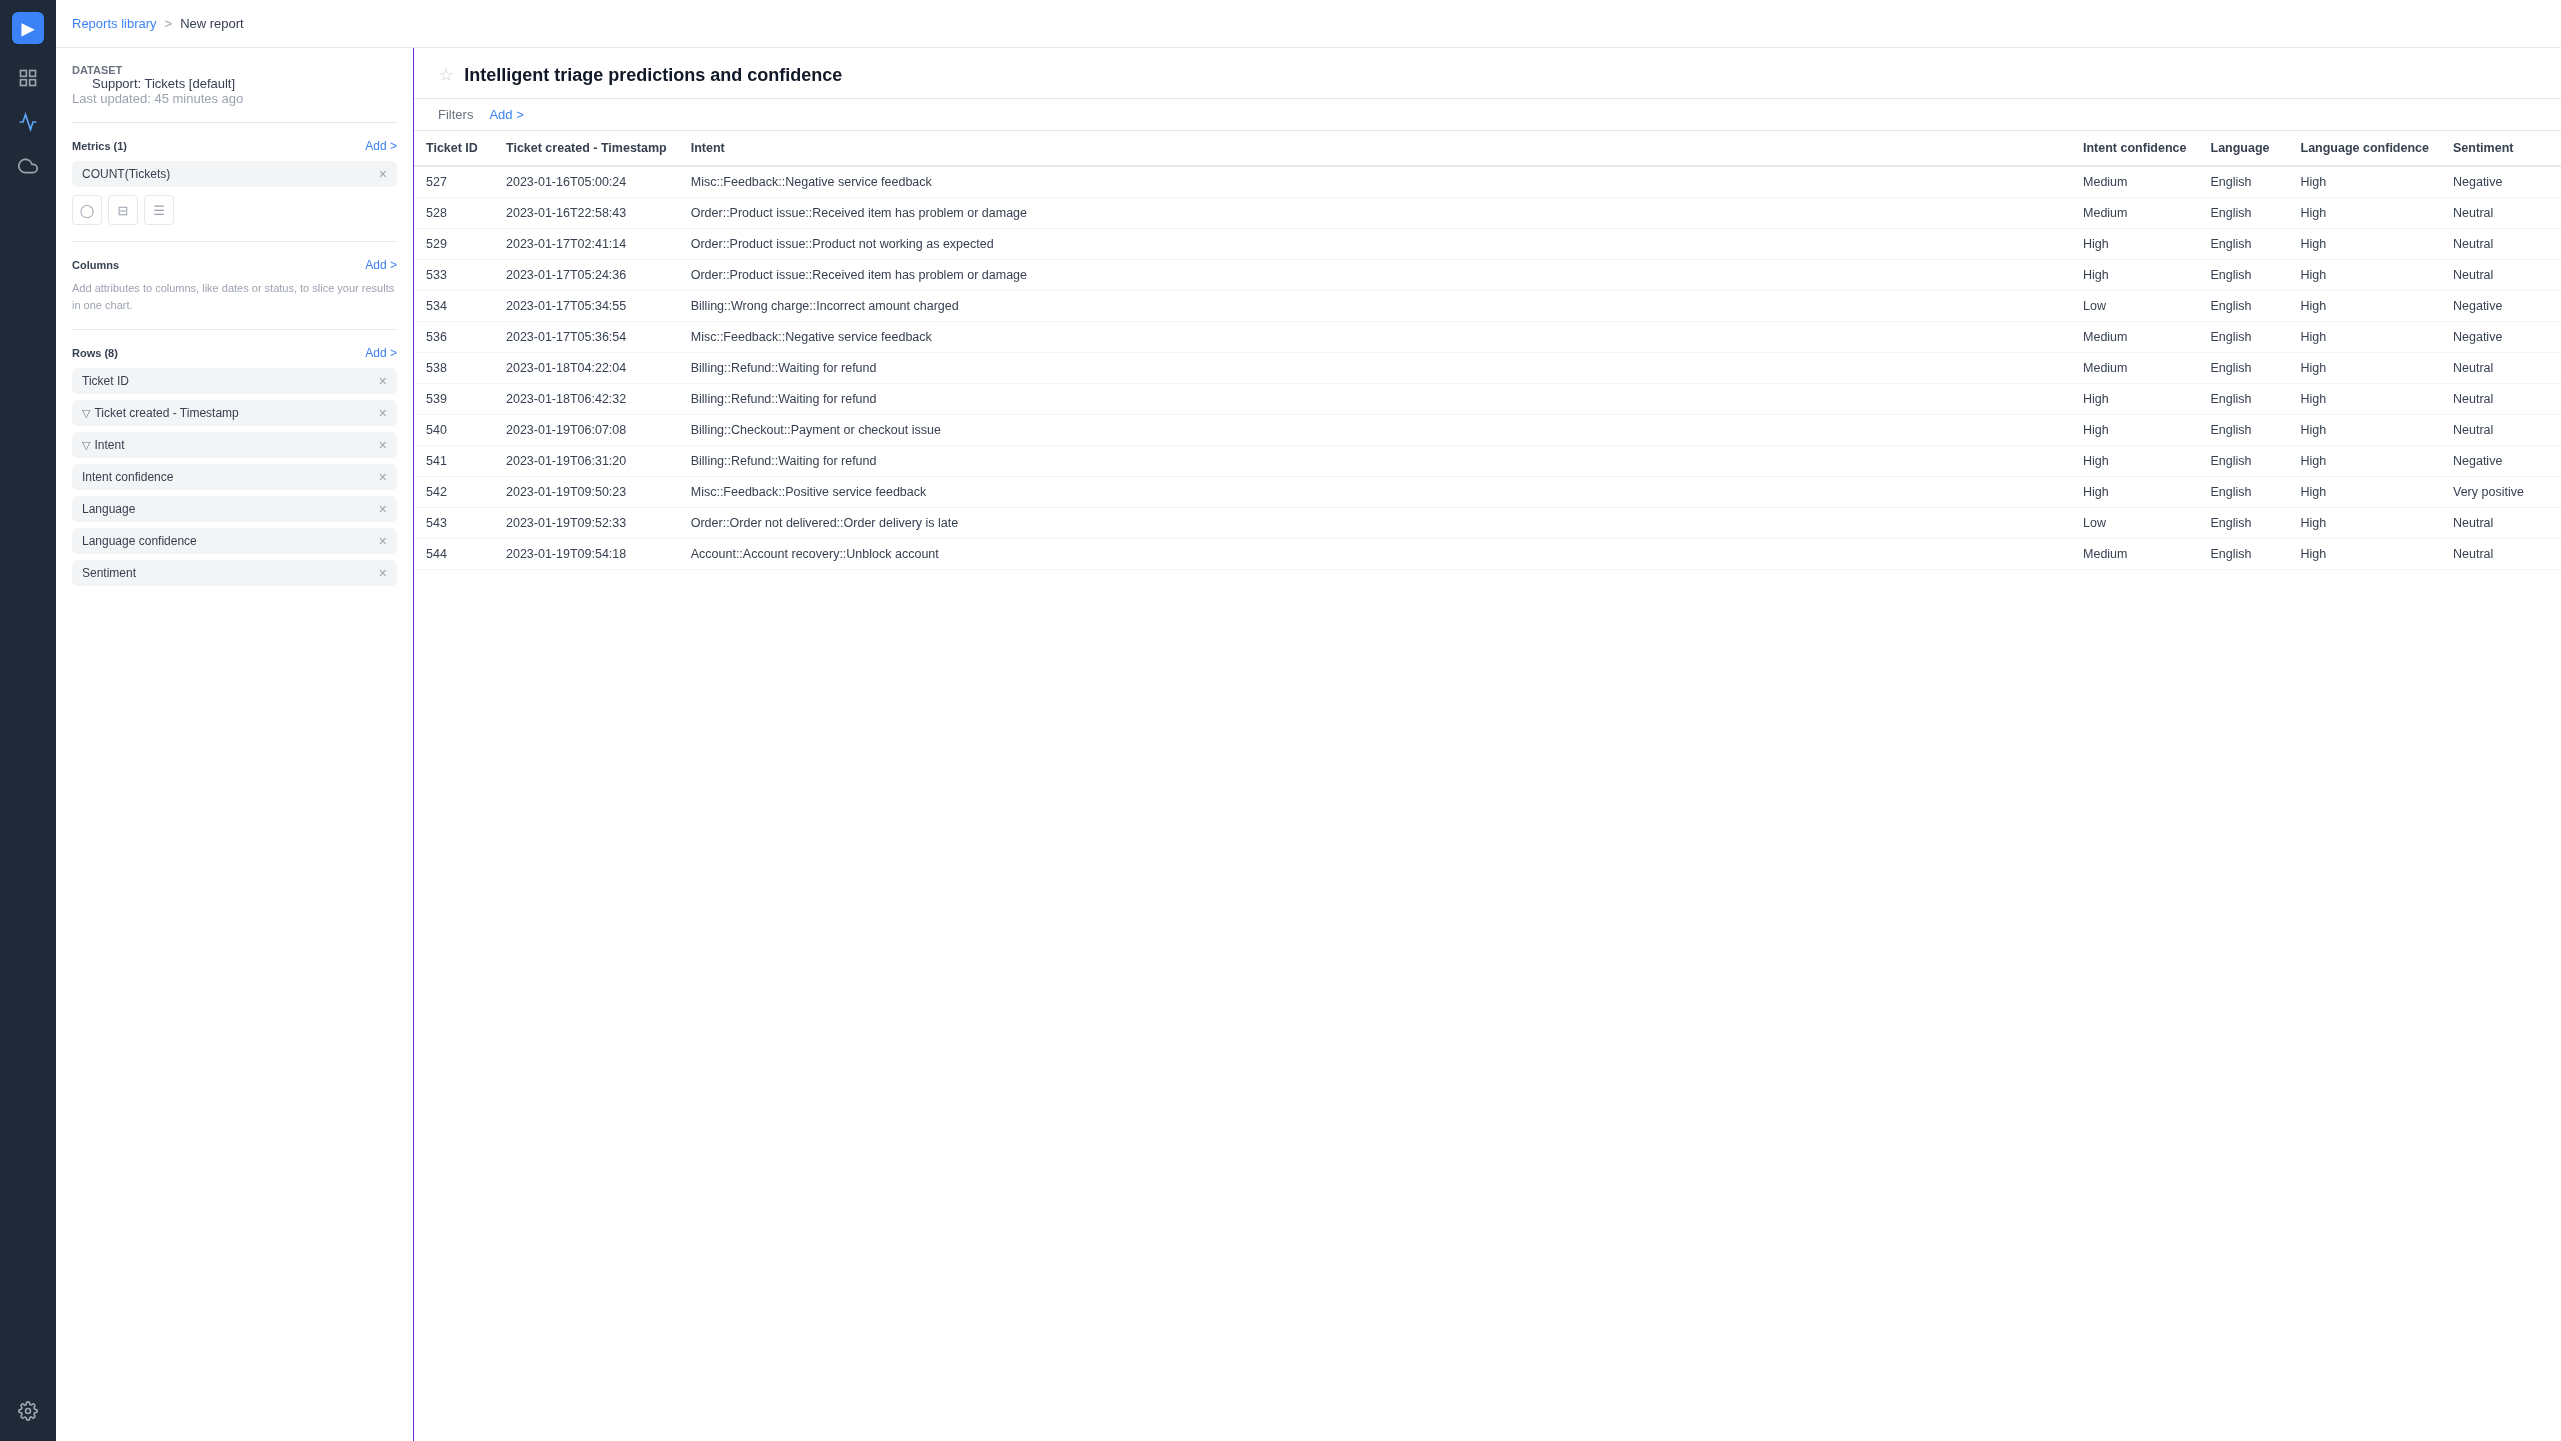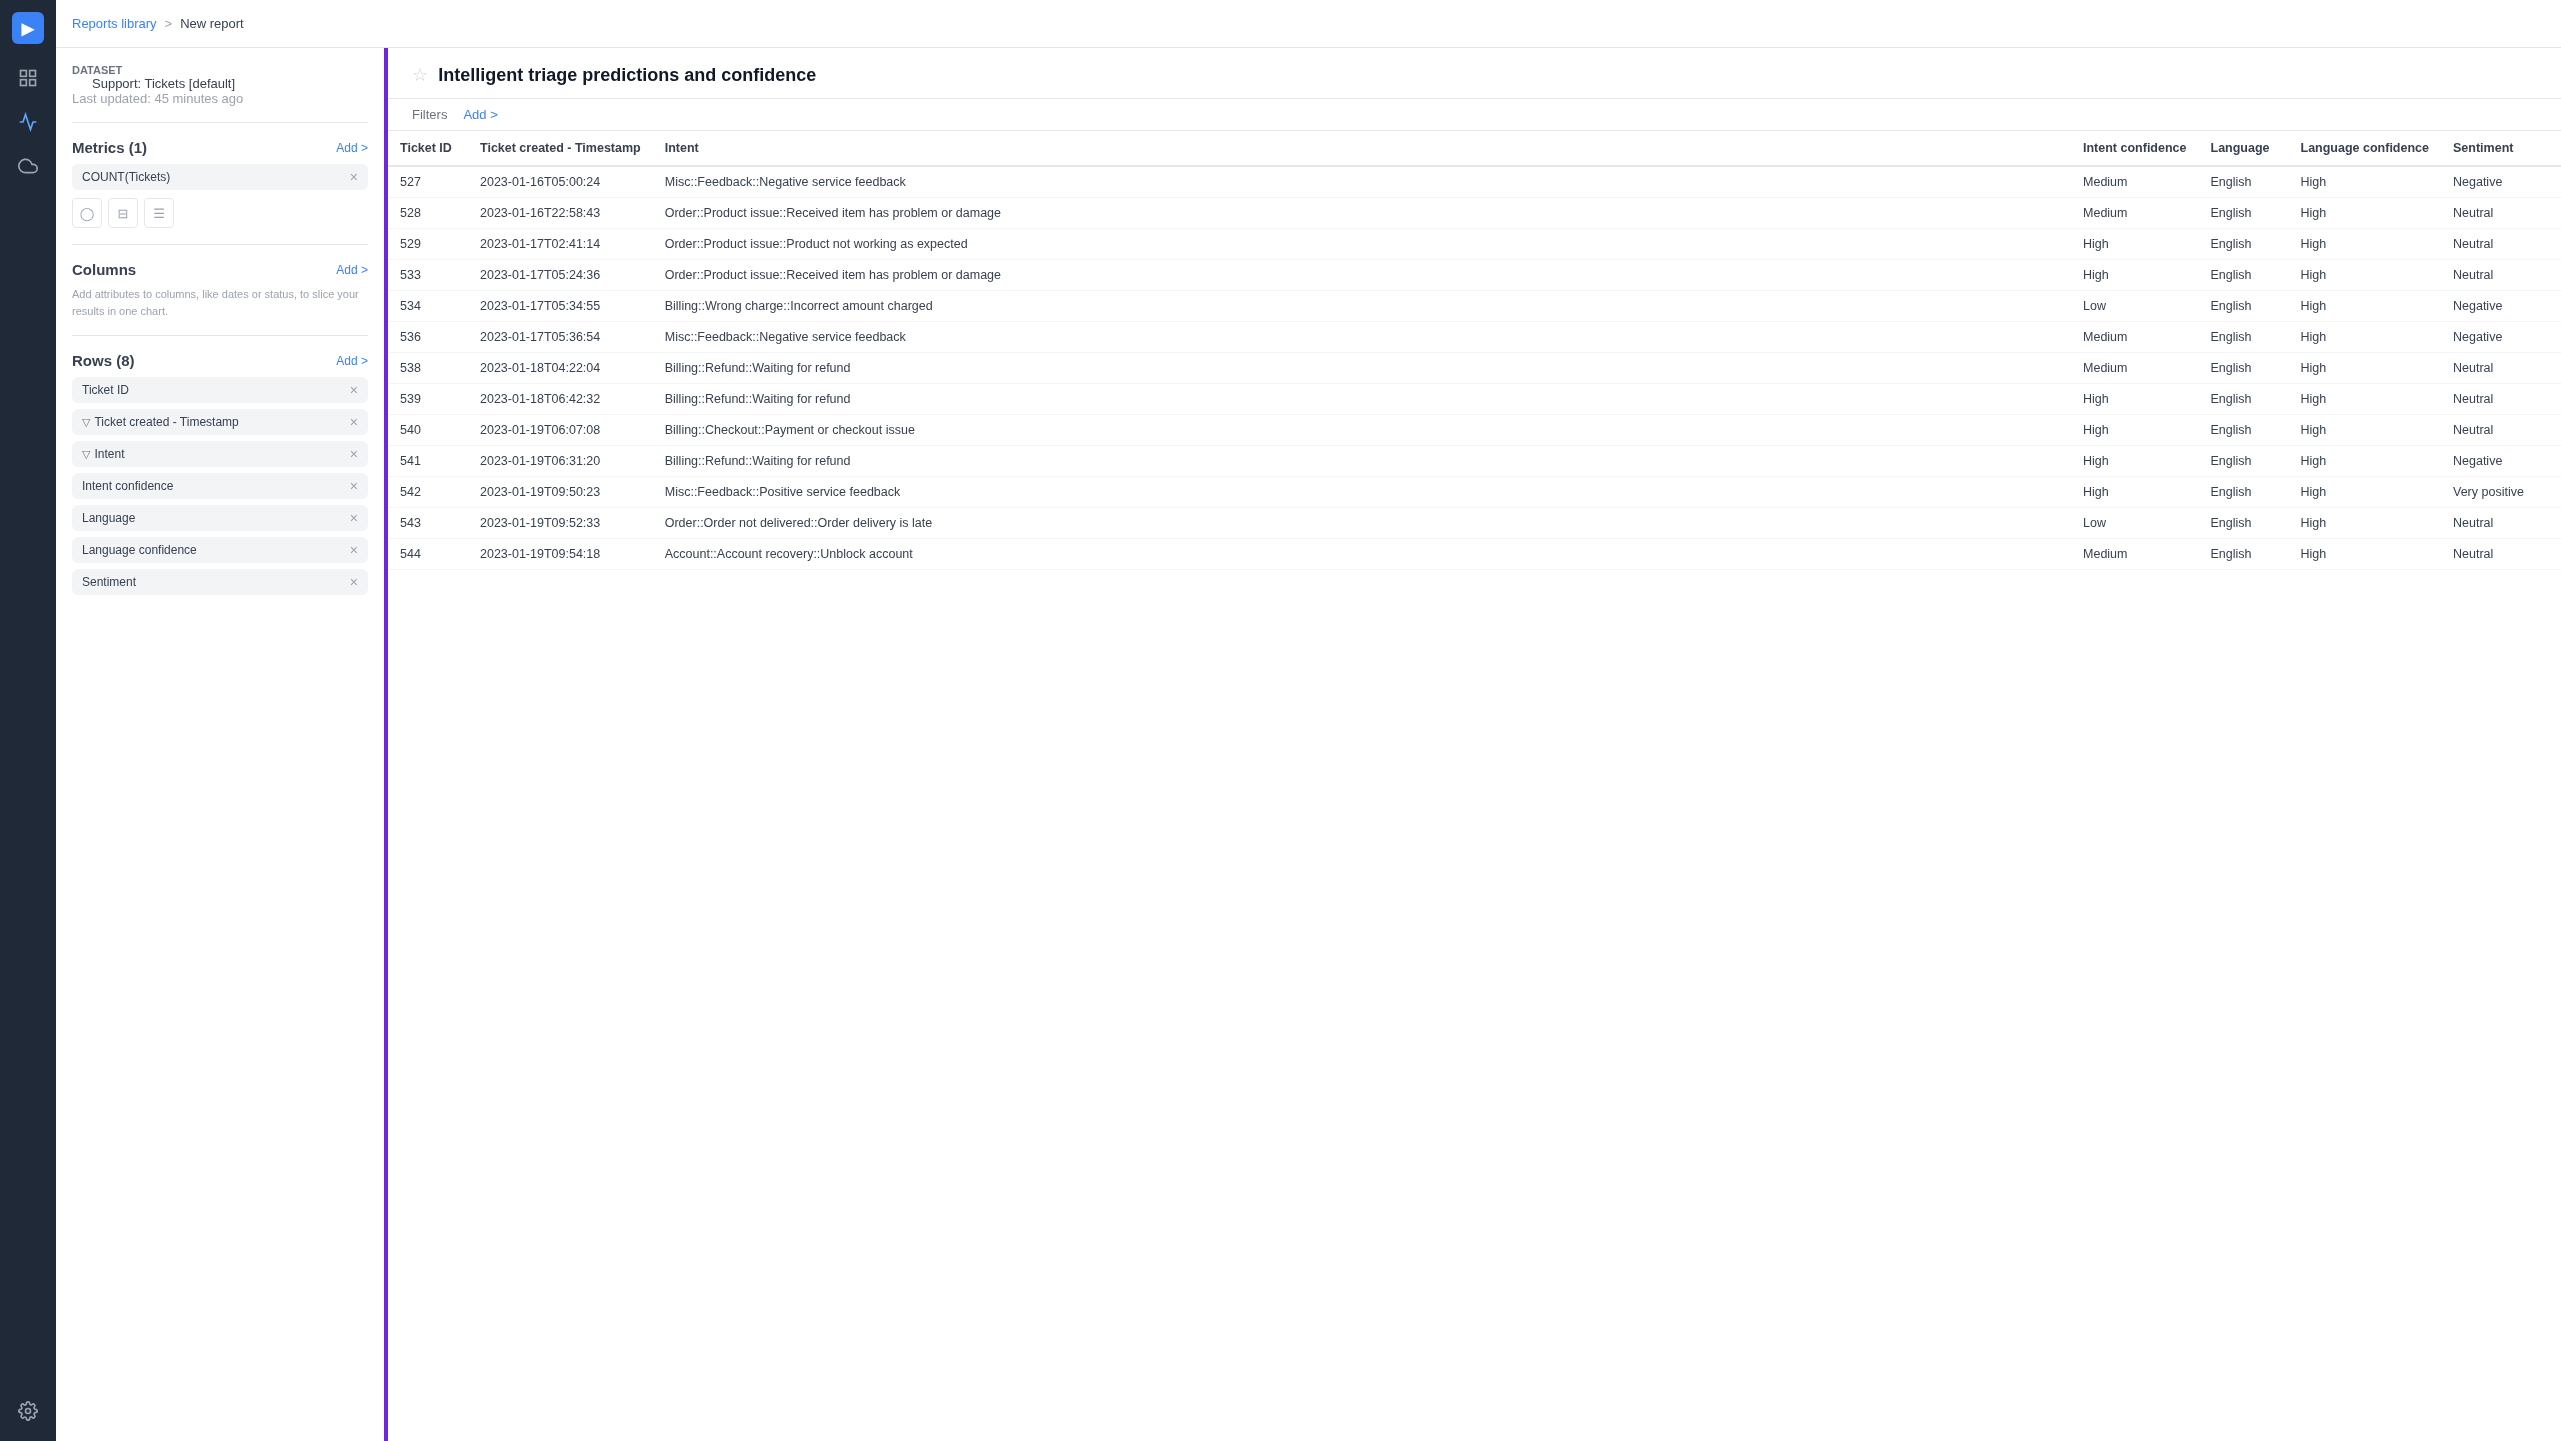--- a/index.html
+++ b/index.html
@@ -64,41 +64,41 @@
 
     
     .content-area {
       display: flex;
       flex: 1;
       overflow: hidden;
     }
 
     
     .left-panel {
-      width: 332px;
+      width: 358px;
       background: white;
-      border-right: 4px solid #6d28d9;
+      border-right: 1px solid #6d28d9;
       overflow-y: auto;
       flex-shrink: 0;
       padding: 16px;
     }
 
     .dataset-info { margin-bottom: 16px; }
     .dataset-label { font-size: 11px; color: #6b7280; text-transform: uppercase; font-weight: 600; }
     .dataset-name { font-size: 13px; color: #374151; font-weight: 500; margin-left: 20px; }
     .dataset-updated { font-size: 13px; color: #9ca3af; }
 
     .section-header {
       display: flex;
       justify-content: space-between;
       align-items: center;
       margin-bottom: 8px;
       margin-top: 16px;
     }
-    .section-title { font-size: 15px; font-weight: 600; color: #374151; }
+    .section-title { font-size: 11px; font-weight: 600; color: #374151; }
     .add-link { color: #3b82f6; font-size: 12px; cursor: pointer; }
 
     .chip-row {
       display: flex;
       align-items: center;
       background: #f3f4f6;
       border-radius: 6px;
       padding: 6px 10px;
       margin-bottom: 6px;
       justify-content: space-between;

